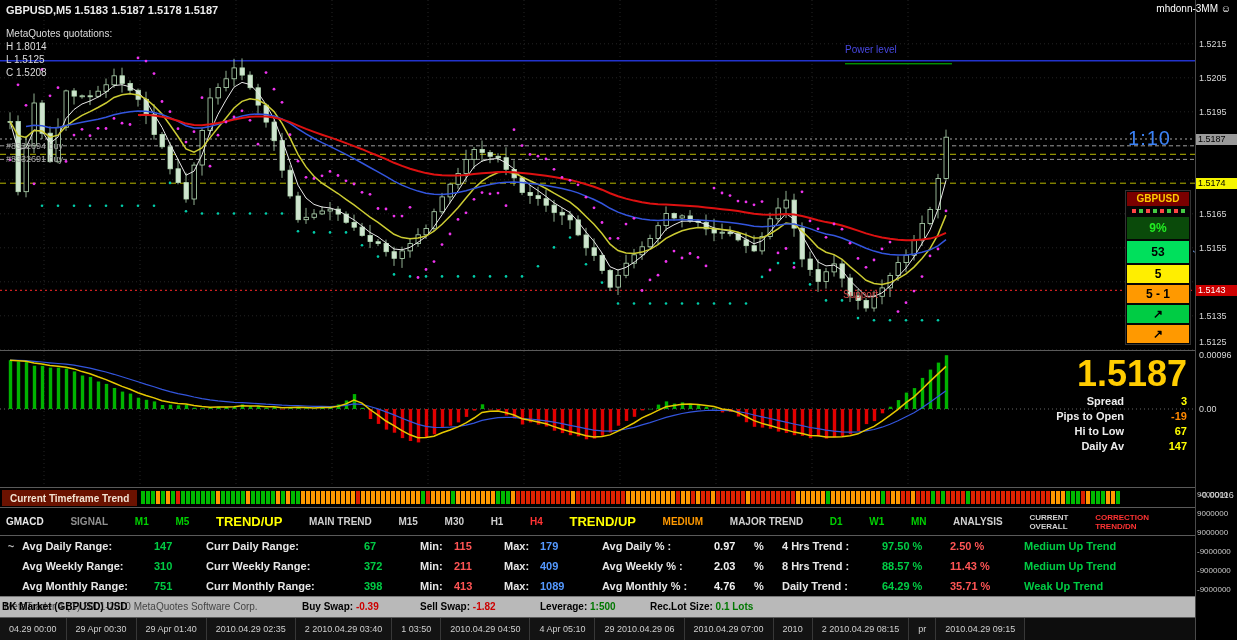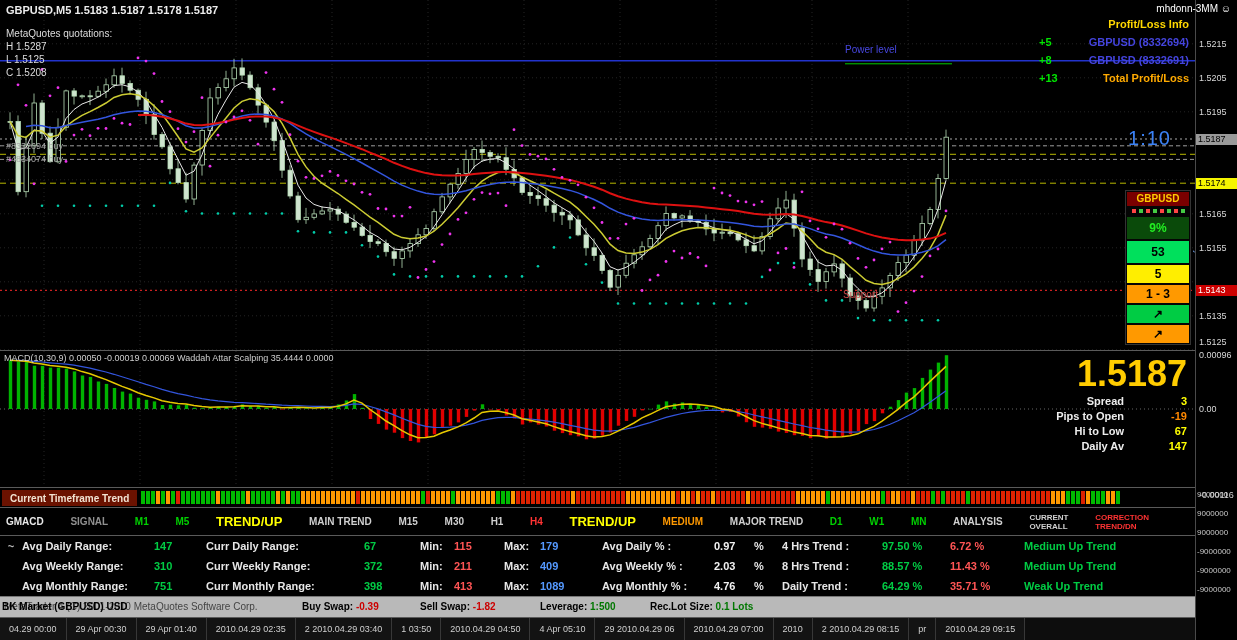--- a/index.html
+++ b/index.html
@@ -524,61 +524,46 @@
             <circle cx="874" cy="320.2" r="1.3" fill="#00ccaa"></circle>
             <circle cx="890" cy="320.2" r="1.3" fill="#00ccaa"></circle>
             <circle cx="906" cy="320.2" r="1.3" fill="#00ccaa"></circle>
             <circle cx="922" cy="320.2" r="1.3" fill="#00ccaa"></circle>
             <circle cx="938" cy="320.2" r="1.3" fill="#00ccaa"></circle>
           </g>
         </svg>
       <div class="abs" id="chart-title">GBPUSD,M5  1.5183 1.5187 1.5178 1.5187</div>
       <div class="abs" id="yq">
         <div>MetaQuotes quotations:</div>
-        <div>H 1.5287</div>
+        <div>H 1.8014</div>
         <div>L 1.5125</div>
         <div>C 1.5208</div>
       </div>
       <div class="abs order-label" style="top:141px">#8332694 buy</div>
-      <div class="abs order-label" style="top:154px">#4834074 buy</div>
+      <div class="abs order-label" style="top:154px">#8332691 buy</div>
       <div class="abs" id="power-label">Power level</div>
       <div class="abs" id="support-label">Support</div>
       <div class="abs" id="countdown">1:10</div>
-      <div class="abs" id="pnl-block">
-        <div id="pnl-title">Profit/Loss Info</div>
-        <div class="pnl-row">
-          <span class="pips">+5</span>
-          <span class="plabel">GBPUSD (8332694)</span>
-        </div>
-        <div class="pnl-row">
-          <span class="pips">+8</span>
-          <span class="plabel">GBPUSD (8332691)</span>
-        </div>
-        <div class="pnl-row">
-          <span class="pips">+13</span>
-          <span class="tlabel">Total Profit/Loss</span>
-        </div>
-      </div>
       <div class="abs" id="prob-widget">
         <div id="pm-head">GBPUSD</div>
         <div id="pm-dots">
             <span style="background: rgb(255, 68, 68);"></span>
             <span style="background: rgb(68, 204, 68);"></span>
             <span style="background: rgb(255, 68, 68);"></span>
             <span style="background: rgb(68, 204, 68);"></span>
             <span style="background: rgb(255, 68, 68);"></span>
             <span style="background: rgb(68, 204, 68);"></span>
             <span style="background: rgb(255, 68, 68);"></span>
             <span style="background: rgb(68, 204, 68);"></span>
           </div>
         <div id="pm-rows">
             <div class="pm-row" style="background: rgb(10, 74, 10); color: rgb(34, 238, 34); height: 22px;">9%</div>
             <div class="pm-row" style="background: rgb(0, 224, 92); color: rgb(0, 0, 0); height: 22px;">53</div>
             <div class="pm-row" style="background: rgb(255, 238, 0); color: rgb(0, 0, 0); height: 18px;">5</div>
-            <div class="pm-row" style="background: rgb(255, 153, 0); color: rgb(0, 0, 0); height: 18px;">1 - 3</div>
+            <div class="pm-row" style="background: rgb(255, 153, 0); color: rgb(0, 0, 0); height: 18px;">5 - 1</div>
             <div class="pm-row" style="background: rgb(0, 204, 68); color: rgb(0, 0, 0); height: 18px;">↗</div>
             <div class="pm-row" style="background: rgb(255, 153, 0); color: rgb(0, 0, 0); height: 18px;">↗</div>
           </div>
         <div id="pm-side">Probability Meter</div>
       </div>
     </div>
 
     <div class="panel" id="macd-panel">
       <svg id="macd-svg" width="1195" height="136">
           <g>
@@ -710,21 +695,20 @@
             <rect x="904.8" y="41.6" width="3.4" height="16.4" fill="#00b300"></rect>
             <rect x="912.8" y="37.1" width="3.4" height="20.9" fill="#00b300"></rect>
             <rect x="920.8" y="26.9" width="3.4" height="31.1" fill="#00b300"></rect>
             <rect x="928.8" y="18.6" width="3.4" height="39.4" fill="#00b300"></rect>
             <rect x="936.8" y="11.6" width="3.4" height="46.4" fill="#00b300"></rect>
             <rect x="944.8" y="4.2" width="3.4" height="53.8" fill="#00b300"></rect>
           </g>
           <polyline points="10,9.2 18,9.4 26,9.6 34,10.3 42,11.0 50,11.8 58,12.5 66,13.2 74,14.2 82,15.7 90,17.2 98,19.1 106,21.0 114,23.3 122,25.8 130,28.2 138,30.8 146,33.4 154,35.8 162,38.4 170,40.6 178,42.6 186,44.2 194,46.0 202,47.6 210,48.9 218,49.9 226,50.7 234,51.4 242,51.7 250,52.2 258,52.6 266,53.2 274,53.6 282,54.2 290,54.5 298,54.7 306,55.0 314,55.4 322,55.4 330,55.5 338,55.2 346,54.4 354,52.8 362,53.4 370,55.5 378,57.9 386,60.9 394,63.9 402,67.2 410,70.4 418,73.4 426,75.3 434,76.4 442,76.5 450,76.2 458,75.5 466,74.1 474,72.1 482,69.4 490,67.8 498,66.6 506,66.3 514,66.4 522,67.5 530,68.0 538,68.8 546,69.8 554,71.2 562,72.7 570,74.4 578,75.9 586,77.7 594,79.1 602,79.9 610,80.1 618,79.4 626,78.0 634,76.3 642,73.9 650,71.6 658,69.0 666,66.4 674,64.4 682,62.5 690,61.1 698,60.1 706,59.5 714,59.2 722,59.5 730,59.7 738,60.5 746,62.0 754,64.0 762,65.8 770,67.5 778,69.4 786,71.2 794,73.0 802,74.7 810,76.5 818,77.7 826,79.1 834,80.1 842,80.9 850,81.2 858,81.0 866,79.9 874,78.5 882,76.2 890,73.3 898,69.8 906,65.8 914,61.7 922,56.7 930,51.3 938,45.6 946,39.7 " fill="none" stroke="#3355dd" stroke-width="1.2"></polyline>
           <polyline points="10,9.2 18,9.7 26,10.3 34,12.0 42,13.1 50,14.5 58,15.3 66,16.3 74,17.9 82,20.6 90,22.7 98,25.8 106,28.6 114,32.0 122,35.4 130,38.3 138,41.7 146,44.5 154,46.9 162,49.7 170,51.3 178,52.5 186,53.0 194,54.5 202,55.6 210,56.2 218,56.0 226,55.9 234,55.8 242,54.8 250,55.0 258,54.9 266,55.7 274,55.8 282,56.7 290,56.4 298,56.2 306,56.6 314,57.0 322,56.4 330,56.4 338,55.2 346,52.9 354,49.0 362,52.1 370,58.5 378,64.2 386,70.0 394,74.6 402,79.6 410,83.8 418,86.8 426,86.6 434,85.3 442,81.8 450,79.0 458,75.9 466,71.9 474,67.0 482,61.5 490,60.2 498,59.9 506,61.7 514,64.0 522,67.8 530,69.2 538,71.0 546,72.8 554,75.6 562,78.2 570,80.6 578,82.5 586,84.8 594,85.9 602,85.5 610,83.9 618,80.2 626,76.1 634,72.0 642,66.9 650,63.3 658,59.4 666,55.8 674,54.5 682,53.3 690,53.1 698,53.4 706,54.4 714,55.6 722,57.9 730,59.1 738,61.6 746,65.5 754,69.6 762,72.4 770,74.5 778,76.9 786,78.9 794,81.1 802,82.6 810,84.4 818,84.7 826,85.9 834,85.9 842,85.7 850,84.7 858,82.8 866,78.9 874,75.4 882,70.1 890,64.4 898,58.3 906,51.6 914,45.8 922,38.2 930,30.4 938,22.9 946,15.4 " fill="none" stroke="#e6c800" stroke-width="1.5"></polyline>
         </svg>
-      <div class="abs" id="macd-title">MACD(10,30,9) 0.00050 -0.00019 0.00069      Waddah Attar Scalping 35.4444 0.0000</div>
       <div class="abs" id="quote-block">
         <div id="big-price">1.5187</div>
         <div id="quote-rows">
             <div class="q-row">
               <span class="q-label">Spread</span>
               <span class="q-value" style="color: rgb(255, 255, 0);">3</span>
             </div>
             <div class="q-row">
               <span class="q-label">Pips to Open</span>
               <span class="q-value" style="color: rgb(255, 136, 0);">-19</span>
@@ -980,21 +964,21 @@
           <span class="c-v2">67</span>
           <span class="c-minl">Min:</span>
           <span class="c-minv">115</span>
           <span class="c-maxl">Max:</span>
           <span class="c-maxv">179</span>
           <span class="c-pl">Avg Daily % :</span>
           <span class="c-pv">0.97</span>
           <span class="c-pu">%</span>
           <span class="c-tl">4 Hrs Trend :</span>
           <span class="c-t1">97.50 %</span>
-          <span class="c-t2">6.72 %</span>
+          <span class="c-t2">2.50 %</span>
           <span class="c-verdict">Medium Up Trend</span>
         </div>
         <div class="rrow">
           <span class="c-tilde"></span>
           <span class="c-l1">Avg Weekly Range:</span>
           <span class="c-v1">310</span>
           <span class="c-l2">Curr Weekly Range:</span>
           <span class="c-v2">372</span>
           <span class="c-minl">Min:</span>
           <span class="c-minv">211</span>

